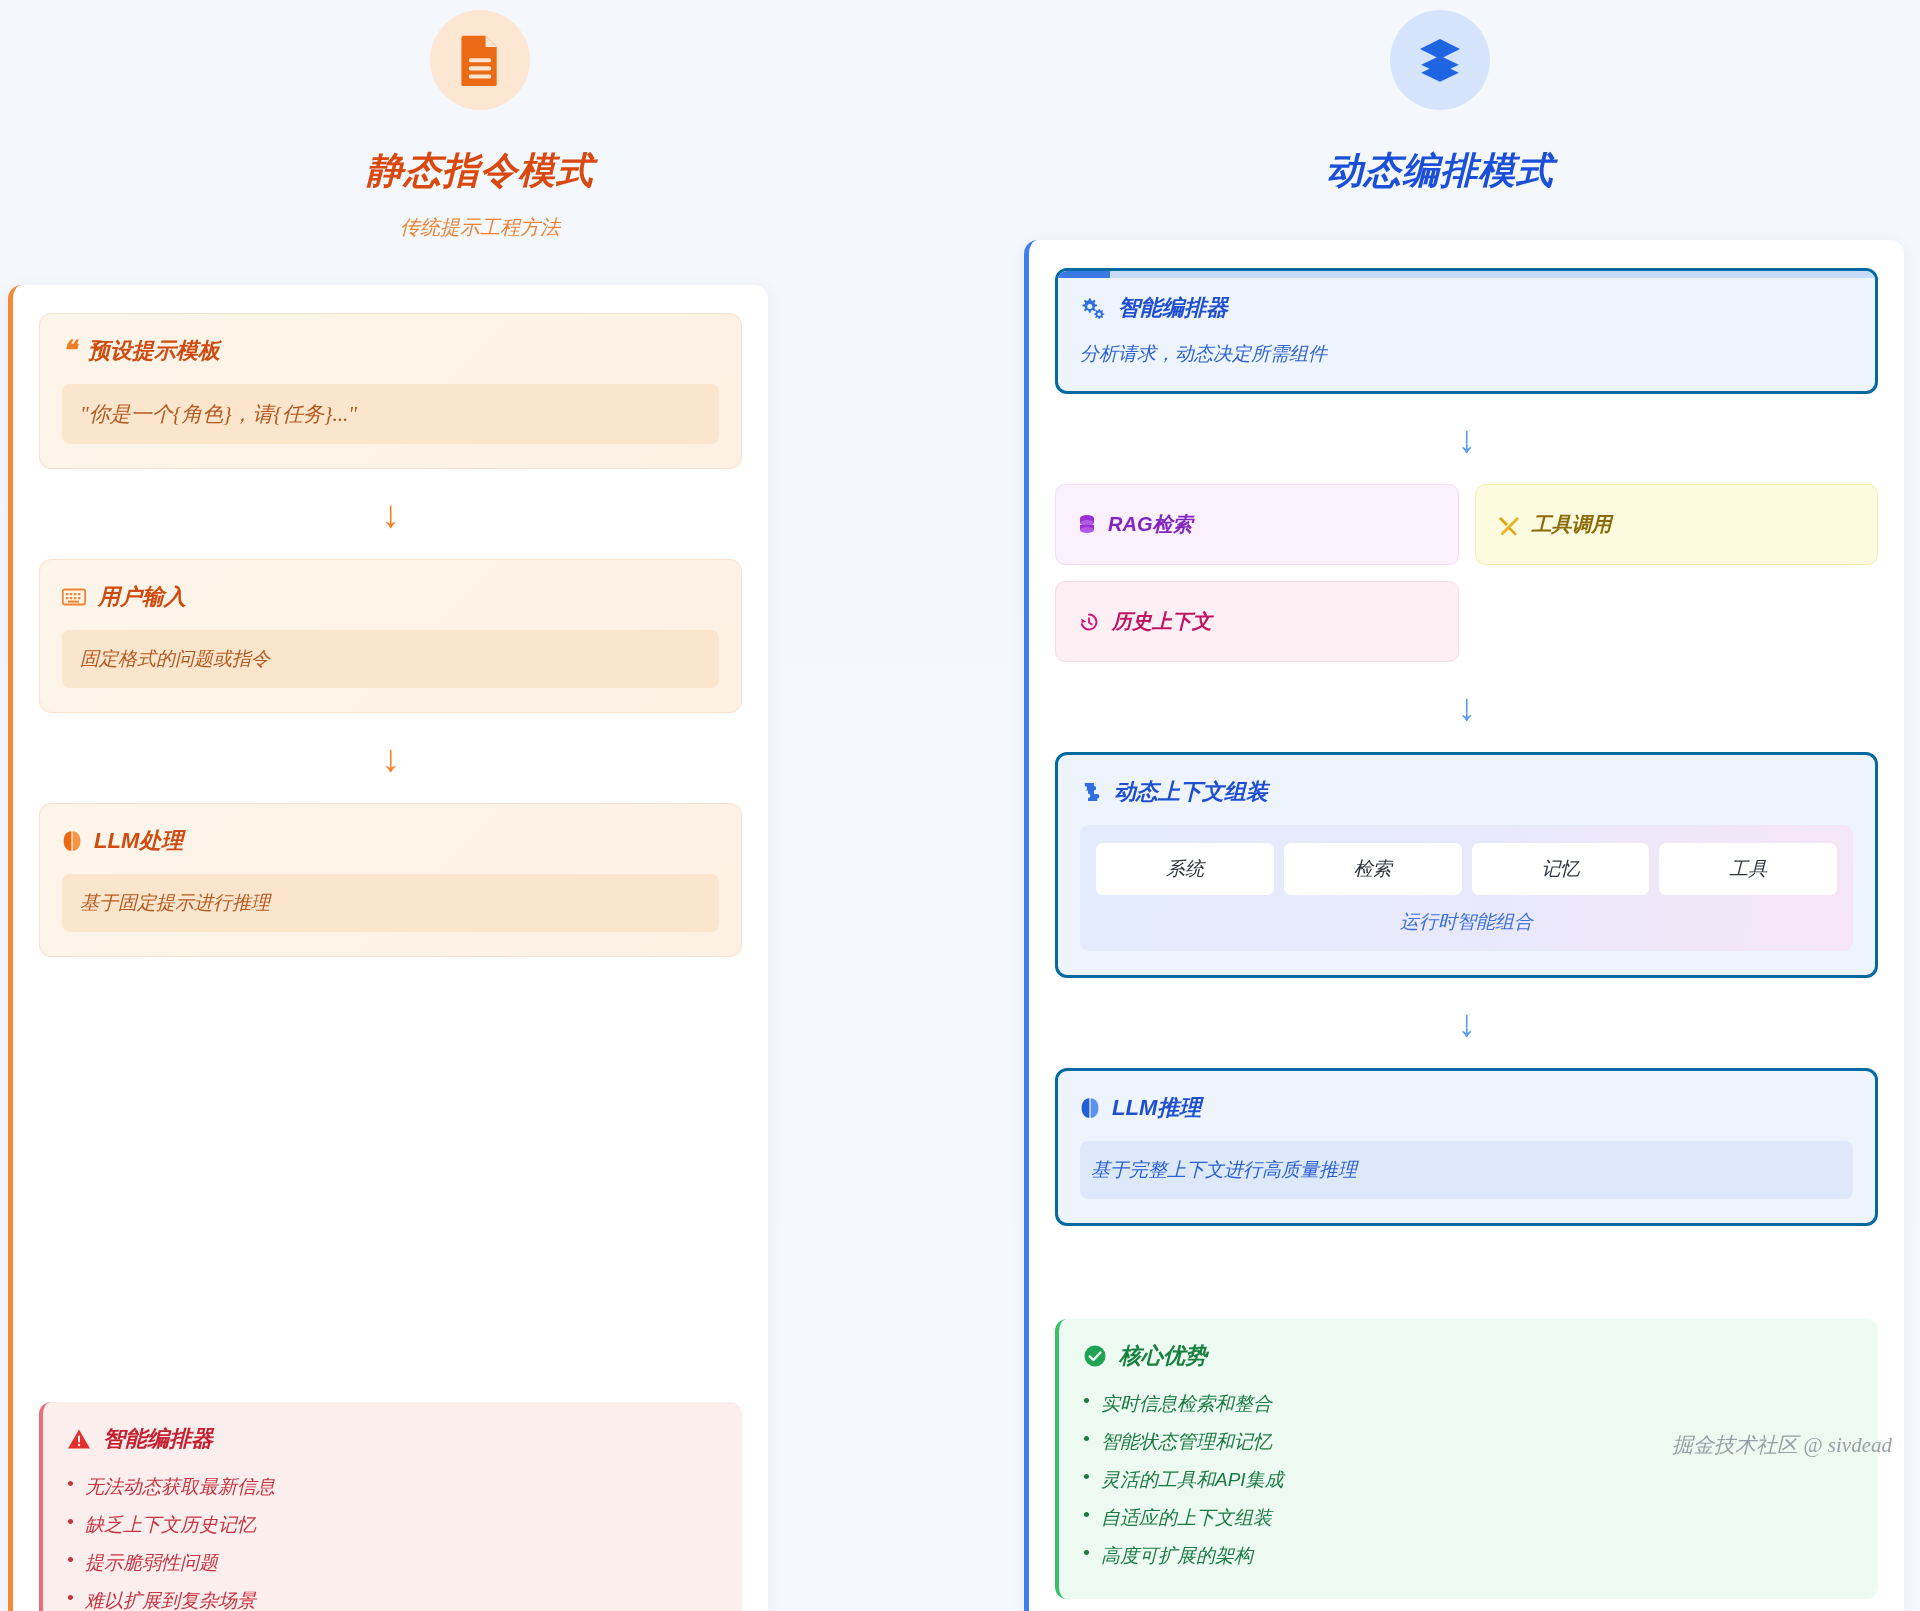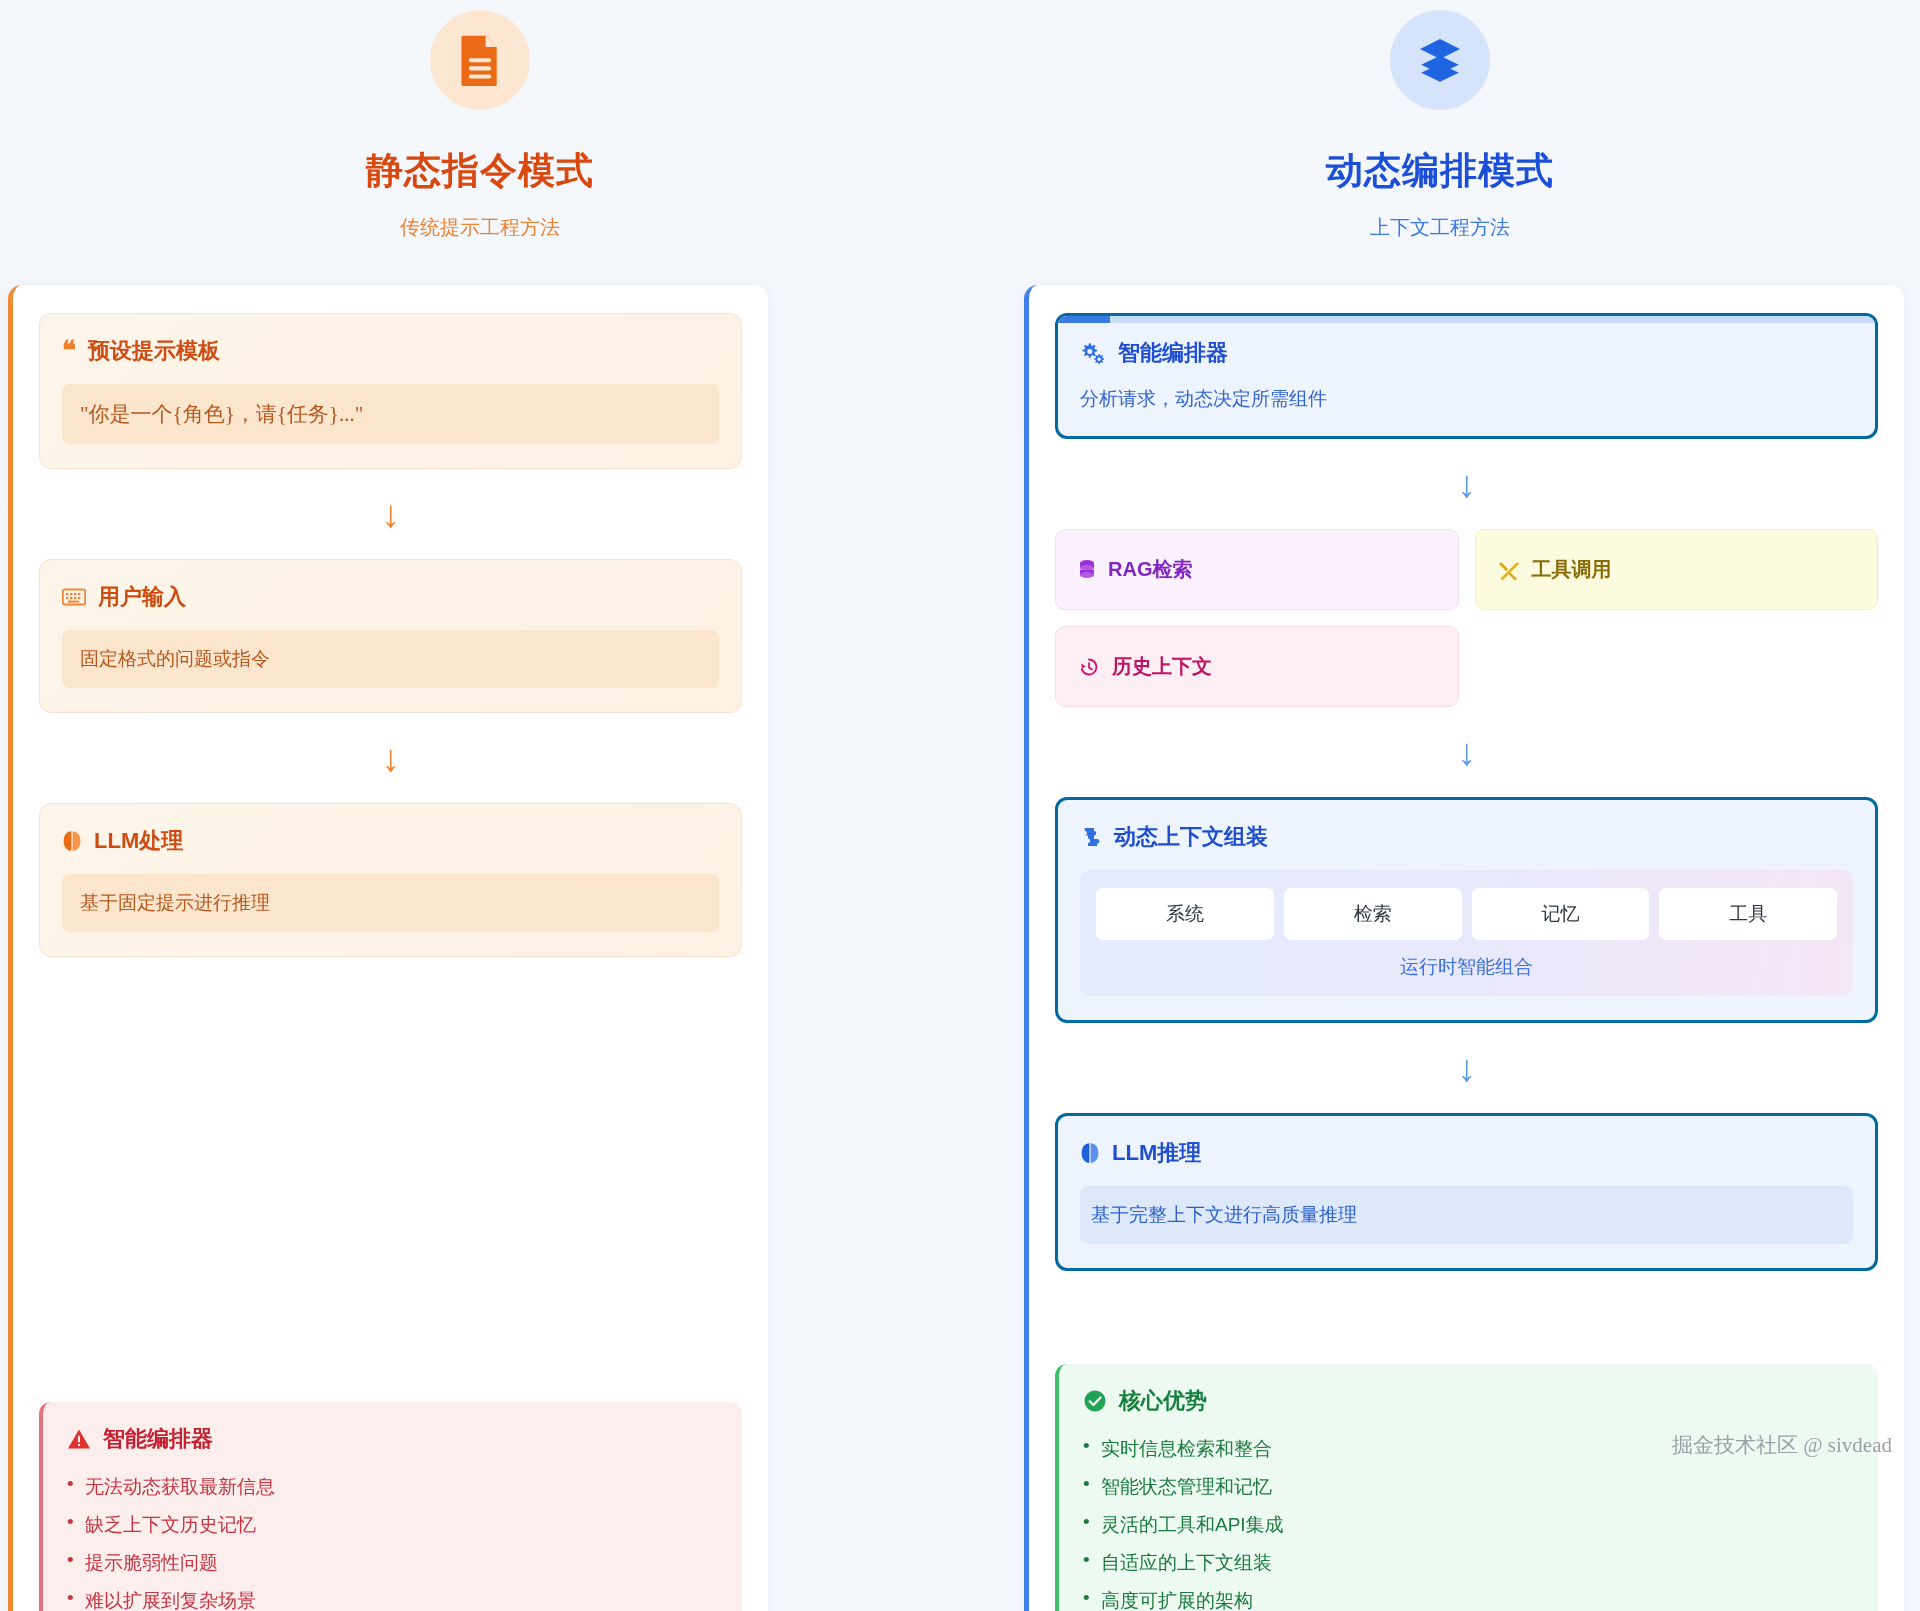--- a/index.html
+++ b/index.html
@@ -10,20 +10,21 @@
     font-family: "Liberation Sans", "DejaVu Sans", sans-serif;
     overflow: hidden;
   }
   .page {
     position: relative;
     width: 1920px;
     height: 1487px;
     display: flex;
     gap: 0;
     background: linear-gradient(180deg, #f4f7fc 0%, #f5f8fd 100%);
+    font-style: italic;
   }
   .column {
     width: 960px;
     position: relative;
     padding: 0;
   }
 
   
   .col-header {
     text-align: center;
@@ -344,21 +345,20 @@
 
     <div class="col-header">
       <div class="badge right">
         <svg width="48" height="46" viewBox="0 0 24 23" aria-hidden="true">
           <path d="M12 1 L22 6 L12 11 L2 6 z" fill="#1f64e0"></path>
           <path d="M12 9.4 L21.4 13.9 L12 18.4 L2.6 13.9 z" fill="#1f64e0"></path>
           <path d="M12 13.4 L21.4 17.9 L12 22.4 L2.6 17.9 z" fill="#1f64e0"></path>
         </svg>
       </div>
       <div class="col-title right">动态编排模式</div>
-      <div class="col-sub right">上下文工程方法</div>
     </div>
 
     <div class="panel right">
 
       <div class="step blue">
         <span class="accent-bar"></span>
         <div class="step-title">
           <span class="icon">
             <svg width="26" height="24" viewBox="0 0 26 24" aria-hidden="true">
               <g fill="#2f6fe0">

